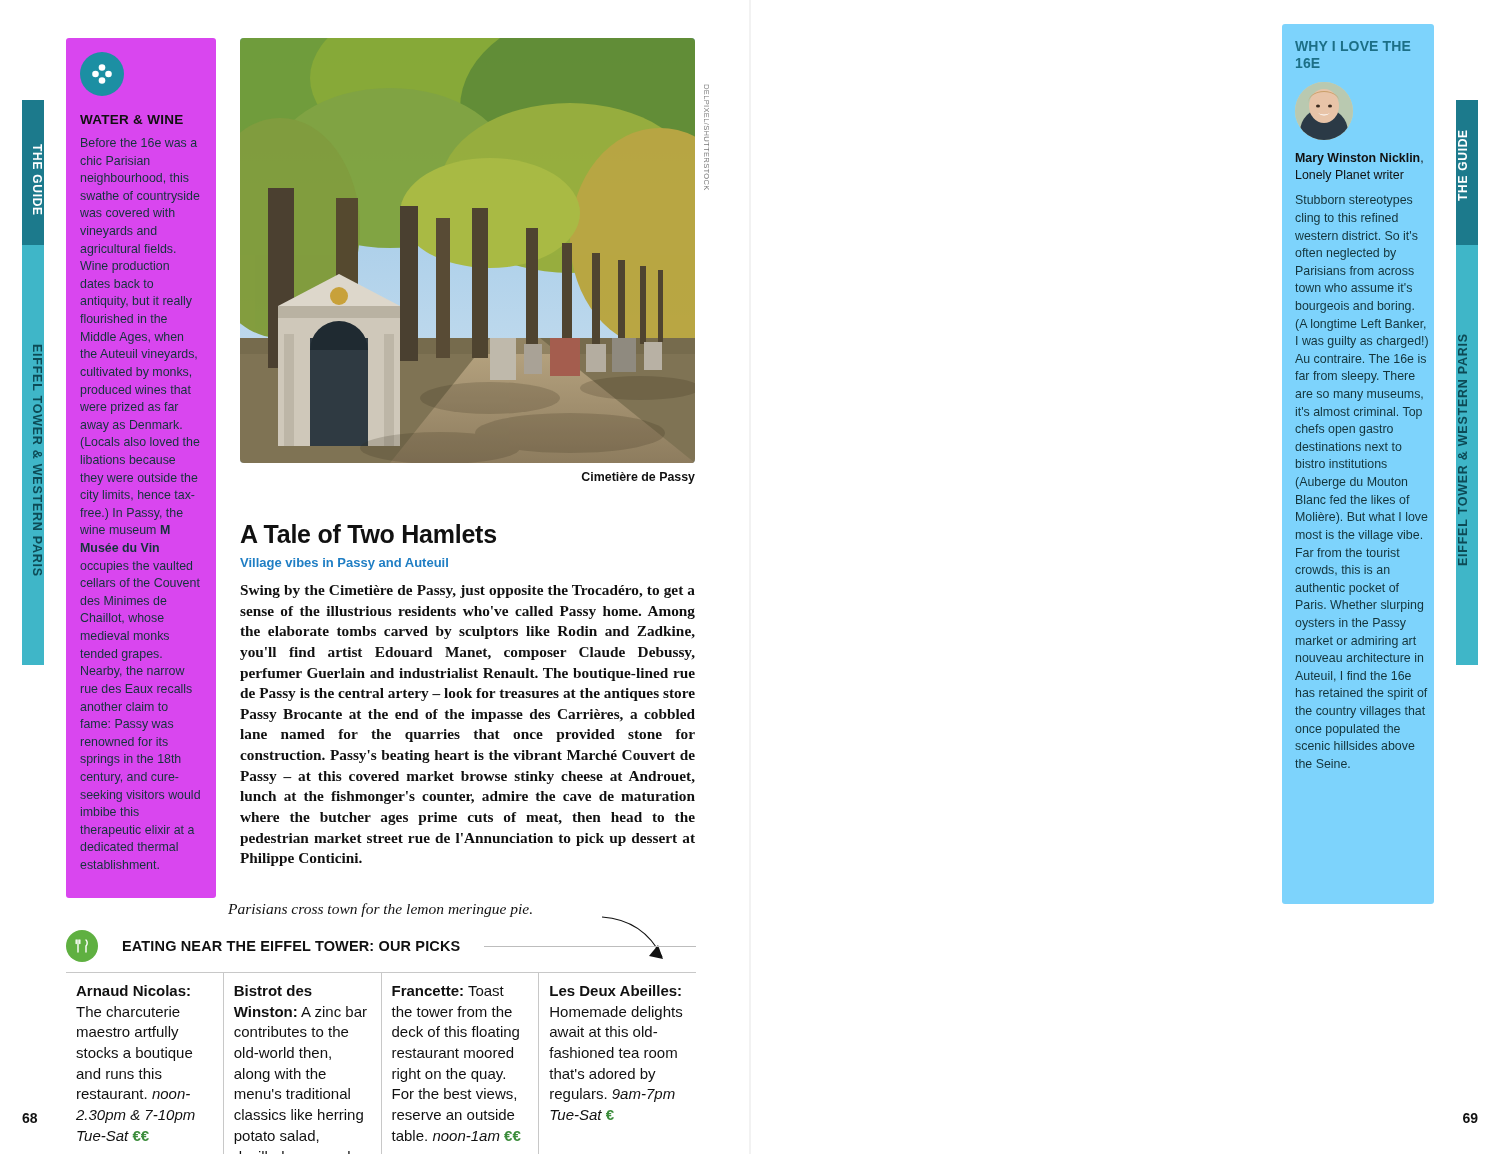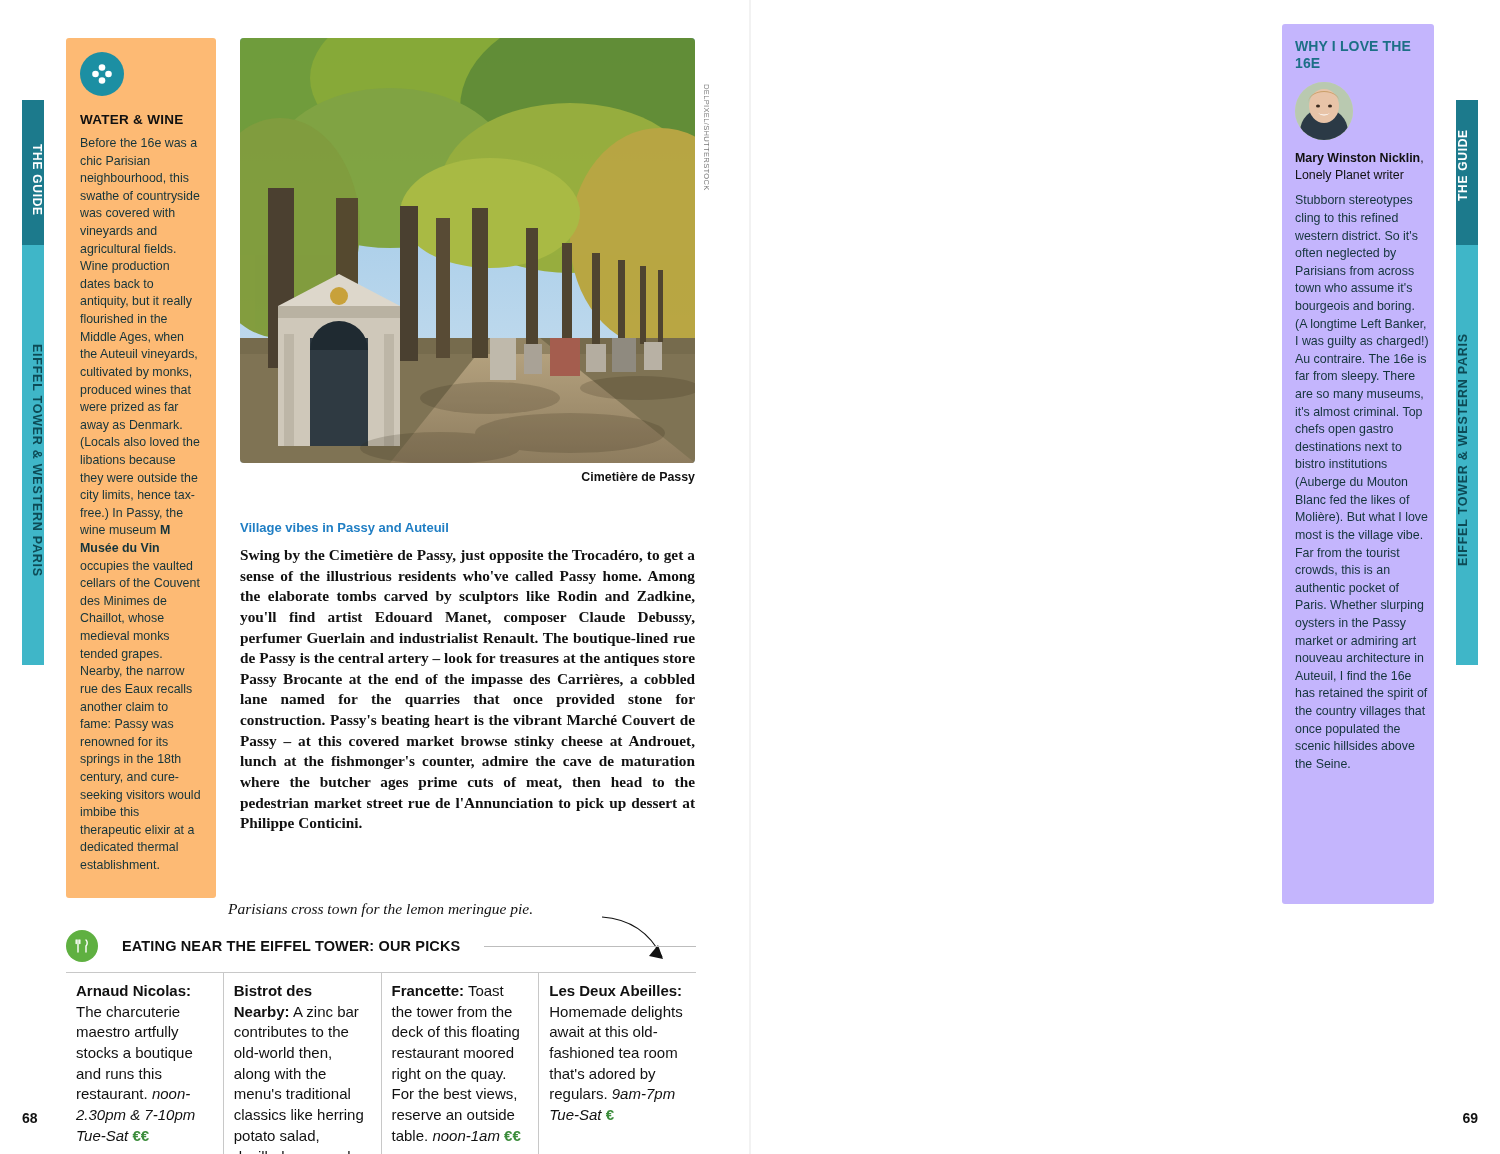--- a/index.html
+++ b/index.html
@@ -26,21 +26,21 @@
     color:#ffffff;
   }
   .vtab-guide-l { left:22px; top:100px; width:22px; height:145px; background:#1c7a8c; font-size:12px; padding-top:14px; }
   .vtab-chap-l  { left:22px; top:245px; width:22px; height:420px; background:#3fb6c8; font-size:12.5px; padding-top:10px; color:#0d4a55;}
   .vtab-guide-r { right:22px; top:100px; width:22px; height:145px; background:#1c7a8c; font-size:12px; padding-top:14px; transform:rotate(180deg);}
   .vtab-chap-r  { right:22px; top:245px; width:22px; height:420px; background:#3fb6c8; font-size:12.5px; padding-top:10px; color:#0d4a55; transform:rotate(180deg);}
 
   
   .sidebox {
     position:absolute; left:66px; top:38px; width:150px; height:860px;
-    background:#fdba74;
+    background:#d946ef;
     border-radius:3px;
     padding:14px 14px 10px 14px;
   }
   .sidebox .flower {
     width:44px; height:44px; border-radius:50%; background:#1c8fa3;
     display:flex; align-items:center; justify-content:center;
     color:#fff; font-size:22px; line-height:1; margin-bottom:16px;
   }
   .sidebox h3 {
     font-family:"Liberation Sans", sans-serif;
@@ -120,21 +120,21 @@
     font-size:15px; line-height:1.38; color:#111;
   }
   .eat-col:last-child { border-right:none; }
   .eat-col b { font-weight:bold; }
   .eat-col i { font-style:italic; }
   .euro { color:#3b8c3b; font-weight:bold; }
 
   
   .whybox {
     position:absolute; right:66px; top:24px; width:152px; height:880px;
-    background:#c4b5fd; border-radius:3px; padding:14px 5px 10px 13px;
+    background:#7dd3fc; border-radius:3px; padding:14px 5px 10px 13px;
   }
   .whybox h3 {
     font-family:"Liberation Sans", sans-serif; font-weight:bold;
     font-size:14px; margin:0 0 10px 0; color:#1c6f86; letter-spacing:0.01em;
     line-height:1.2;
   }
   .avatar {
     width:58px; height:58px; border-radius:50%; overflow:hidden; margin-bottom:10px;
     background:#c9d6c0;
   }
@@ -250,20 +250,21 @@
           <ellipse cx="200" cy="410" rx="80" ry="16"></ellipse>
           <ellipse cx="400" cy="350" rx="60" ry="12"></ellipse>
         </g>
       </svg>
     </div>
     <div class="credit">DELPIXEL/SHUTTERSTOCK</div>
   </div>
   <div class="caption">Cimetière de Passy</div>
 
   <div class="col col-left">
+    <h2 class="head">A Tale of Two Hamlets</h2>
     <div class="subhead">Village vibes in Passy and Auteuil</div>
     <p class="body">Swing by the Cimetière de Passy, just opposite the Trocadéro, to get a sense of the illustrious residents who've called Passy home. Among the elaborate tombs carved by sculptors like Rodin and Zadkine, you'll find artist Edouard Manet, composer Claude Debussy, perfumer Guerlain and industrialist Renault. The boutique-lined rue de Passy is the central artery – look for treasures at the antiques store Passy Brocante at the end of the impasse des Carrières, a cobbled lane named for the quarries that once provided stone for construction. Passy's beating heart is the vibrant Marché Couvert de Passy – at this covered market browse stinky cheese at Androuet, lunch at the fishmonger's counter, admire the cave de maturation where the butcher ages prime cuts of meat, then head to the pedestrian market street rue de l'Annunciation to pick up dessert at Philippe Conticini.</p>
   </div>
 
   <div class="handwrite">Parisians cross town for the lemon meringue pie.</div>
   <svg class="pointer" width="80" height="50" viewBox="0 0 80 50">
     <path d="M2 2 C30 4 50 18 62 42" stroke="#111" stroke-width="1.1" fill="none"></path>
     <path d="M58 30 L63 44 L49 41 Z" fill="#111"></path>
   </svg>
 
@@ -278,21 +279,21 @@
         </svg>
       </div>
       <div class="eat-title">EATING NEAR THE EIFFEL TOWER: OUR PICKS</div>
       <div class="eat-rule"></div>
     </div>
     <div class="eat-cols">
       <div class="eat-col">
         <b>Arnaud Nicolas:</b><span> The charcuterie maestro artfully stocks a boutique and runs this restaurant. </span><i>noon-2.30pm &amp; 7-10pm Tue-Sat </i><span class="euro">€€</span>
       </div>
       <div class="eat-col">
-        <b>Bistrot des Nearby:</b><span> A zinc bar contributes to the old-world then, along with the menu's traditional classics like herring potato salad, devilled eggs and beef stew. </span><i>hours vary </i><span class="euro">€€</span>
+        <b>Bistrot des Winston:</b><span> A zinc bar contributes to the old-world then, along with the menu's traditional classics like herring potato salad, devilled eggs and beef stew. </span><i>hours vary </i><span class="euro">€€</span>
       </div>
       <div class="eat-col">
         <b>Francette:</b><span> Toast the tower from the deck of this floating restaurant moored right on the quay. For the best views, reserve an outside table. </span><i>noon-1am </i><span class="euro">€€</span>
       </div>
       <div class="eat-col">
         <b>Les Deux Abeilles:</b><span> Homemade delights await at this old-fashioned tea room that's adored by regulars. </span><i>9am-7pm Tue-Sat </i><span class="euro">€</span>
       </div>
     </div>
   </div>
 

